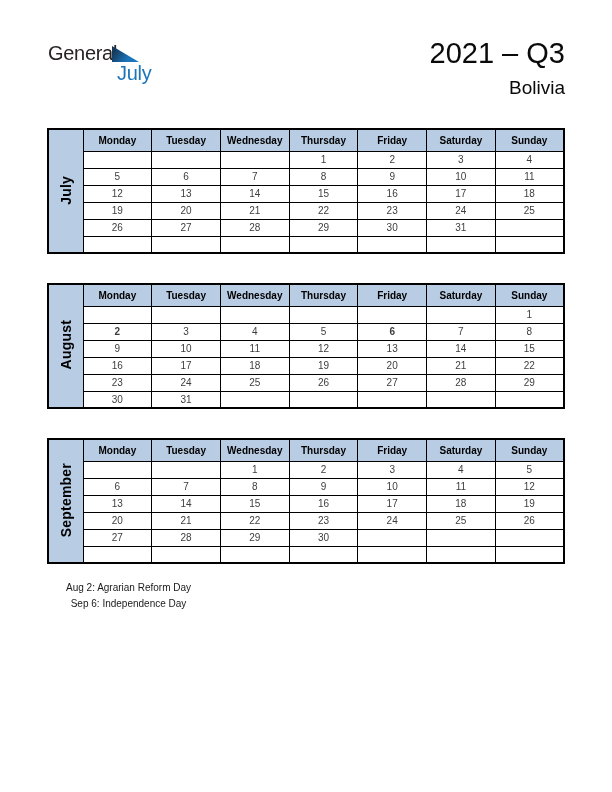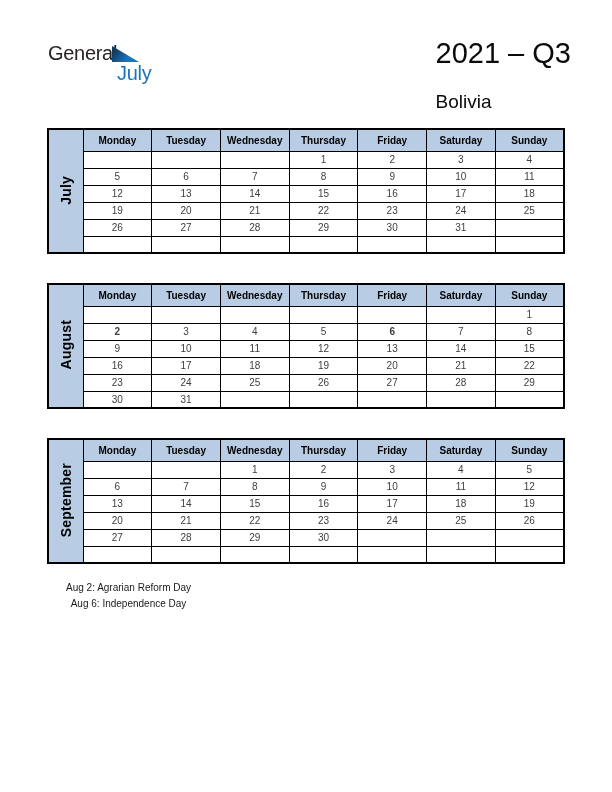--- a/index.html
+++ b/index.html
@@ -14,23 +14,23 @@
   .logo{position:absolute;left:48px;top:42px;width:130px;height:46px;}
   .logo-general{position:absolute;left:0;top:0;font-size:20px;color:#282425;letter-spacing:-0.3px;}
   .logo-triangle{
     position:absolute;left:64px;top:4px;width:27px;height:16px;
     background:linear-gradient(125deg,#15395a 15%,#1b75bb 65%);
     clip-path:polygon(0 0,100% 100%,0 100%);
   }
   .logo-blue{position:absolute;left:69px;top:20px;font-size:20px;color:var(--logo-blue,#1b75bb);letter-spacing:-0.3px;}
 
   
-  .titleblock{position:absolute;top:38px;right:41px;}
+  .titleblock{position:absolute;top:38px;right:47px;text-align:right;}
   .title{font-size:29px;color:#0a0a0a;line-height:1.1;}
-  .subtitle{font-size:19px;color:#0a0a0a;margin-top:21px;}
+  .subtitle{font-size:19px;color:#0a0a0a;margin-top:7px;}
 
   
   table.month{
     position:absolute;left:47px;width:518px;
     border-collapse:collapse;table-layout:fixed;
     border:2px solid #000;
   }
   table.month.t1{top:128px}
   table.month.t2{top:283px}
   table.month.t3{top:438px}
@@ -289,16 +289,16 @@
           <td></td>
           <td></td>
           <td></td>
           <td></td>
         </tr>
       </tbody>
   </table>
 
   <div id="footnotes">
       <div class="footnote">Aug 2: Agrarian Reform Day</div>
-      <div class="footnote">Aug 6: Independence Day</div>
+      <div class="footnote">Sep 6: Independence Day</div>
     </div>
 
 </div>
 
 </body></html>

